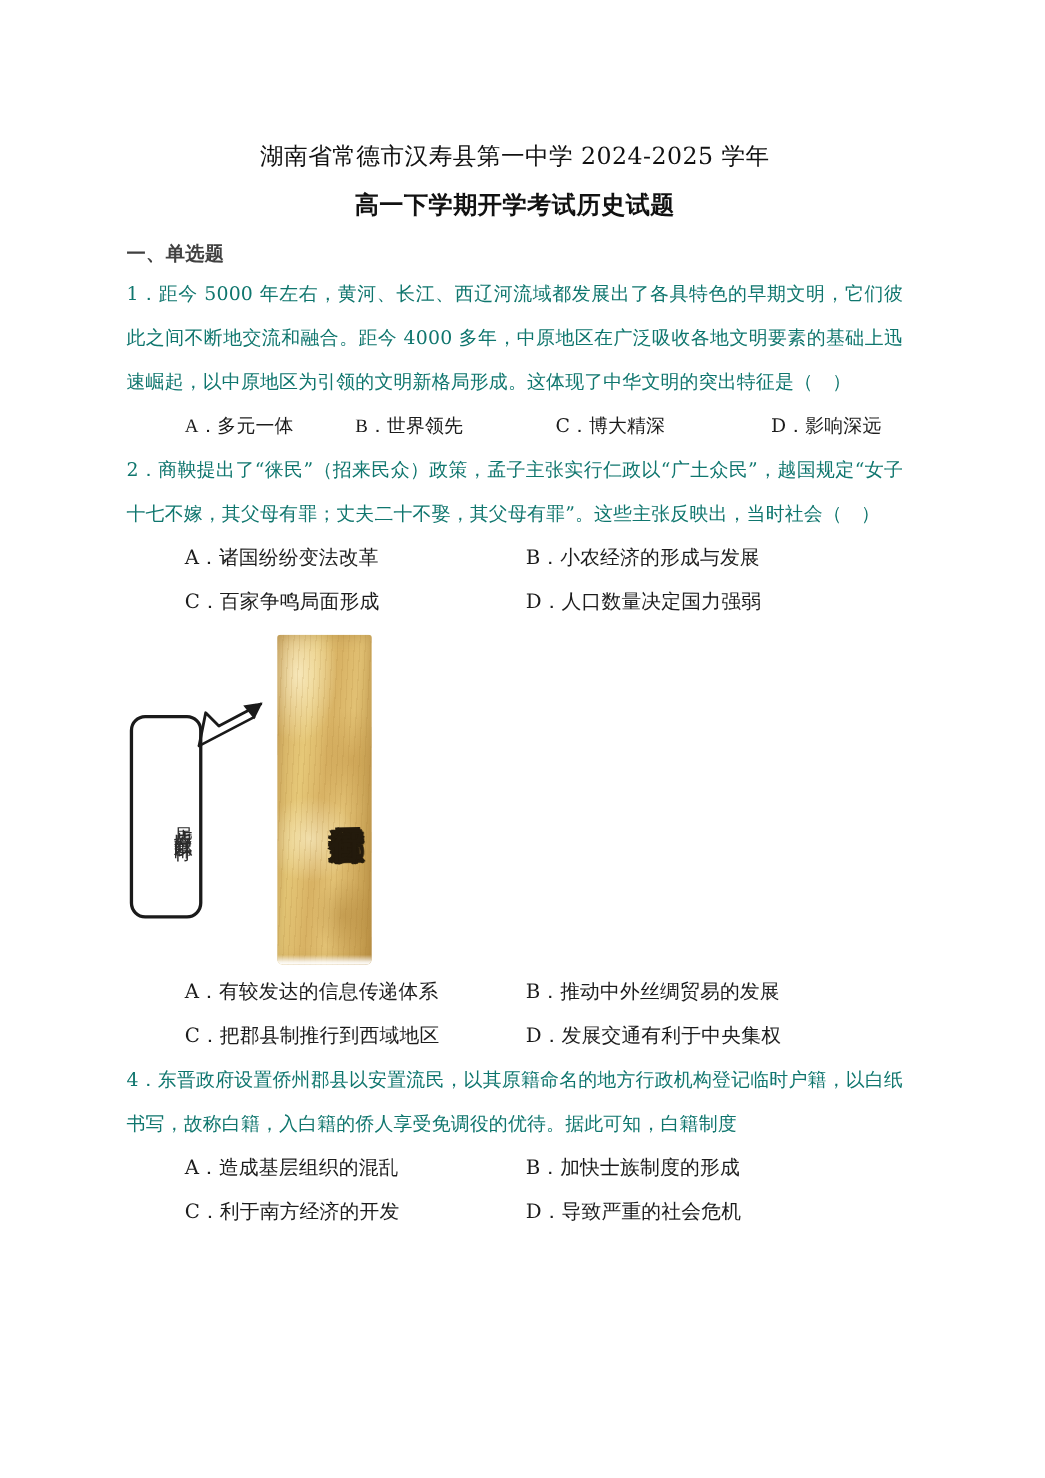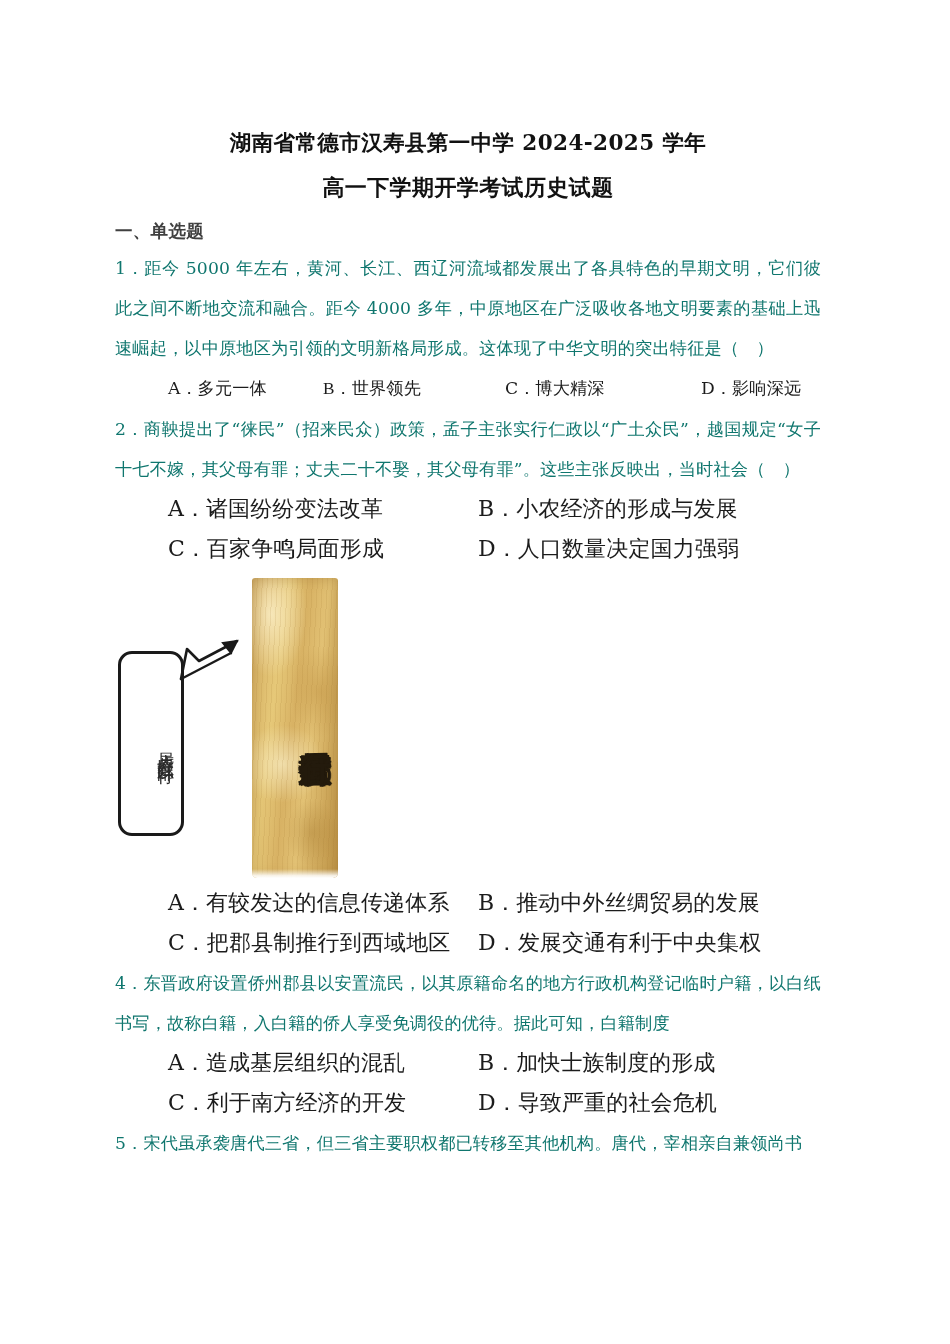--- a/index.html
+++ b/index.html
@@ -25,21 +25,21 @@
   .content {
     position: absolute;
     left: 115px;
     top: 120px;
     width: 706px;
   }
 
   
   .doc-title {
     text-align: center;
-    font-weight: bold;
+    font-weight: normal;
     font-size: 21.5px;
     line-height: 45px;
     letter-spacing: 0.4px;
     color: #111;
   }
   .doc-title-line2 {
     text-align: center;
     font-weight: bold;
     font-size: 22px;
     line-height: 45px;
@@ -75,27 +75,27 @@
   .options-row {
     font-size: 17.2px;
     line-height: 40px;
     color: #1c1c1c;
     white-space: nowrap;
     letter-spacing: 0.15px;
   }
   .options-4col .opt {
     display: inline-block;
   }
-  .options-4col .opt:nth-child(1) { width: 155px; margin-left: 53px; }
+  .options-4col .opt:nth-child(1) { width: 155px; margin-left: 53px; font-family: Liberation Serif, serif; }
   .options-4col .opt:nth-child(2) { width: 182px; font-family: Liberation Serif, serif; }
   .options-4col .opt:nth-child(3) { width: 196px; }
   .options-4col .opt:nth-child(4) { width: 120px; }
 
   .options-2col {
-    font-size: 22px;
+    font-size: 18px;
     line-height: 40px;
     color: #1c1c1c;
     letter-spacing: 0.15px;
   }
   .options-2col .opt-line {
     white-space: nowrap;
   }
   .options-2col .opt {
     display: inline-block;
   }
@@ -260,18 +260,15 @@
     <div class="question">
       <p class="question-stem">4．东晋政府设置侨州郡县以安置流民，以其原籍命名的地方行政机构登记临时户籍，以白纸书写，故称白籍，入白籍的侨人享受免调役的优待。据此可知，白籍制度</p>
     </div>
     <div class="options-2col">
       <div class="opt-line"><span class="opt"><span class="opt-letter">A．</span><span>造成基层组织的混乱</span></span><span class="opt"><span class="opt-letter">B．</span><span>加快士族制度的形成</span></span>
       </div>
       <div class="opt-line"><span class="opt"><span class="opt-letter">C．</span><span>利于南方经济的开发</span></span><span class="opt"><span class="opt-letter">D．</span><span>导致严重的社会危机</span></span>
       </div>
     </div>
 
-    <div class="question">
-      <p class="question-stem nowrap">5．宋代虽承袭唐代三省，但三省主要职权都已转移至其他机构。唐代，宰相亲自兼领尚书</p>
-    </div>
 
   </div>
 </div>
 
 </body></html>

